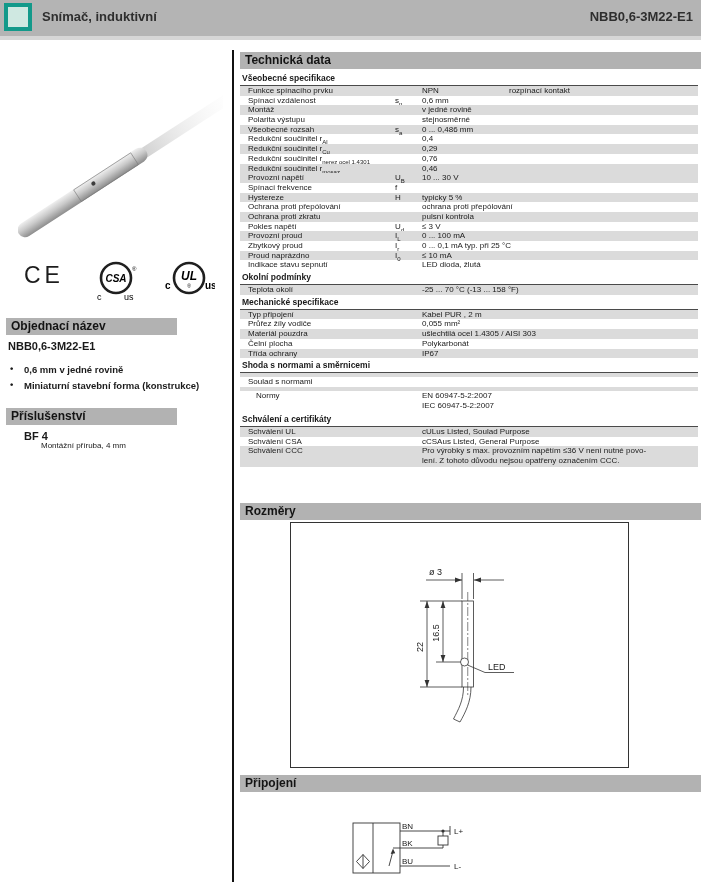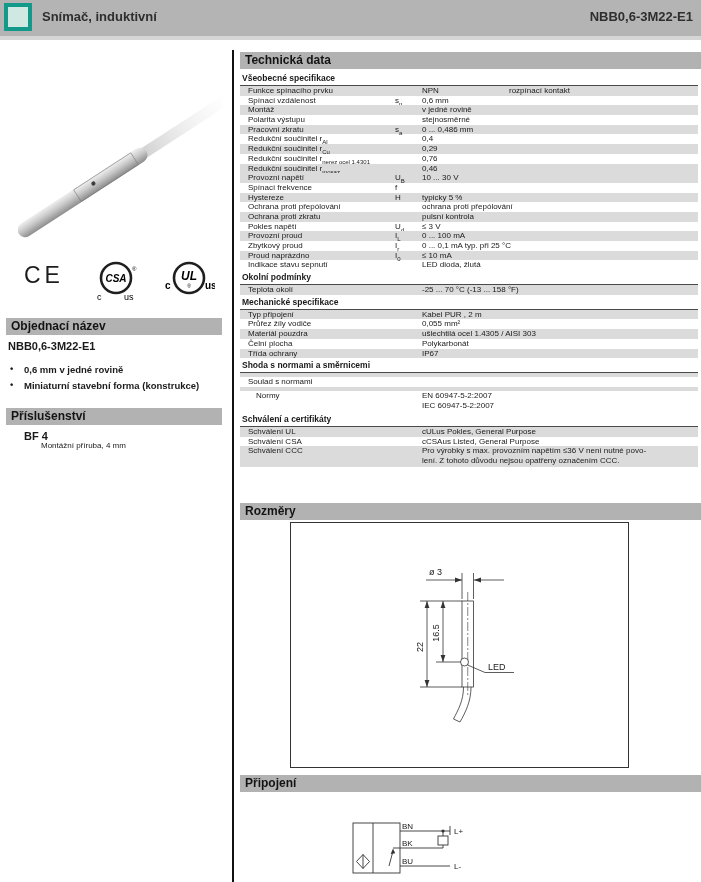--- a/index.html
+++ b/index.html
@@ -11,21 +11,21 @@
   #topbar{left:0;top:0;width:701px;height:36px;background:#b4b4b4;}
   #topbar-strip{left:0;top:36px;width:701px;height:4px;background:#d6d6d6;}
   #brand-square{left:4px;top:3px;width:28px;height:28px;background:#cfe8e1;border:4px solid #13998a;box-sizing:border-box;}
   #title{left:42px;top:9px;font-size:13px;font-weight:bold;color:#2e2e2e;}
   #model{right:8px;top:9px;font-size:13px;font-weight:bold;color:#2e2e2e;}
 
   
   #vline{left:232px;top:50px;width:2px;height:832px;background:#111;}
 
   
-  .sidebar-bar{left:6px;width:216px;height:17px;background:#b2b2b2;font-size:12px;font-weight:bold;
+  .sidebar-bar{left:6px;width:171px;height:17px;background:#b2b2b2;font-size:12px;font-weight:bold;
                line-height:17px;padding-left:5px;box-sizing:border-box;color:#141414;}
   #order-bar{top:318px;}
   #order-code{left:8px;top:340px;font-size:11px;font-weight:bold;}
   #bullets{left:10px;top:364px;font-size:9.5px;font-weight:bold;}
   #bullets .b{margin-bottom:5px;position:relative;padding-left:14px;}
   #bullets .b:before{content:"•";position:absolute;left:0;top:-1px;}
   #acc-bar{top:408px;}
   #acc-code{left:8px;top:430px;font-size:11px;font-weight:bold;padding-left:16px;}
   #acc-desc{left:8px;top:441px;font-size:8px;padding-left:33px;}
   #ce-mark{left:24px;top:262px;font-size:23px;letter-spacing:4px;color:#1c1c1c;}
@@ -150,21 +150,21 @@
     </div>
 
     <div class="trow">
       <span class="lbl"><span>Polarita výstupu</span><sub></sub></span>
       <span class="sym"><span></span><sub></sub></span>
       <span class="val">stejnosměrné</span>
       <span class="val2"></span>
     </div>
 
     <div class="trow shade">
-      <span class="lbl"><span>Pracovní zkratu</span><sub></sub></span>
+      <span class="lbl"><span>Všeobecné rozsah</span><sub></sub></span>
       <span class="sym"><span>s</span><sub>a</sub></span>
       <span class="val">0 ... 0,486 mm</span>
       <span class="val2"></span>
     </div>
 
     <div class="trow">
       <span class="lbl"><span>Redukční součinitel r</span><sub>Al</sub></span>
       <span class="sym"><span></span><sub></sub></span>
       <span class="val">0,4</span>
       <span class="val2"></span>
@@ -356,21 +356,21 @@
     <div class="trow hdr">
       <span class="lbl"><span>Schválení a certifikáty</span><sub></sub></span>
       <span class="sym"><span></span><sub></sub></span>
       <span class="val"></span>
       <span class="val2"></span>
     </div>
 
     <div class="trow shade">
       <span class="lbl"><span>Schválení UL</span><sub></sub></span>
       <span class="sym"><span></span><sub></sub></span>
-      <span class="val">cULus Pokles, General Purpose</span>
+      <span class="val">cULus Listed, Soulad Purpose</span>
       <span class="val2"></span>
     </div>
 
     <div class="trow">
       <span class="lbl"><span>Schválení CSA</span><sub></sub></span>
       <span class="sym"><span></span><sub></sub></span>
       <span class="val">cCSAus Listed, General Purpose</span>
       <span class="val2"></span>
     </div>
 

